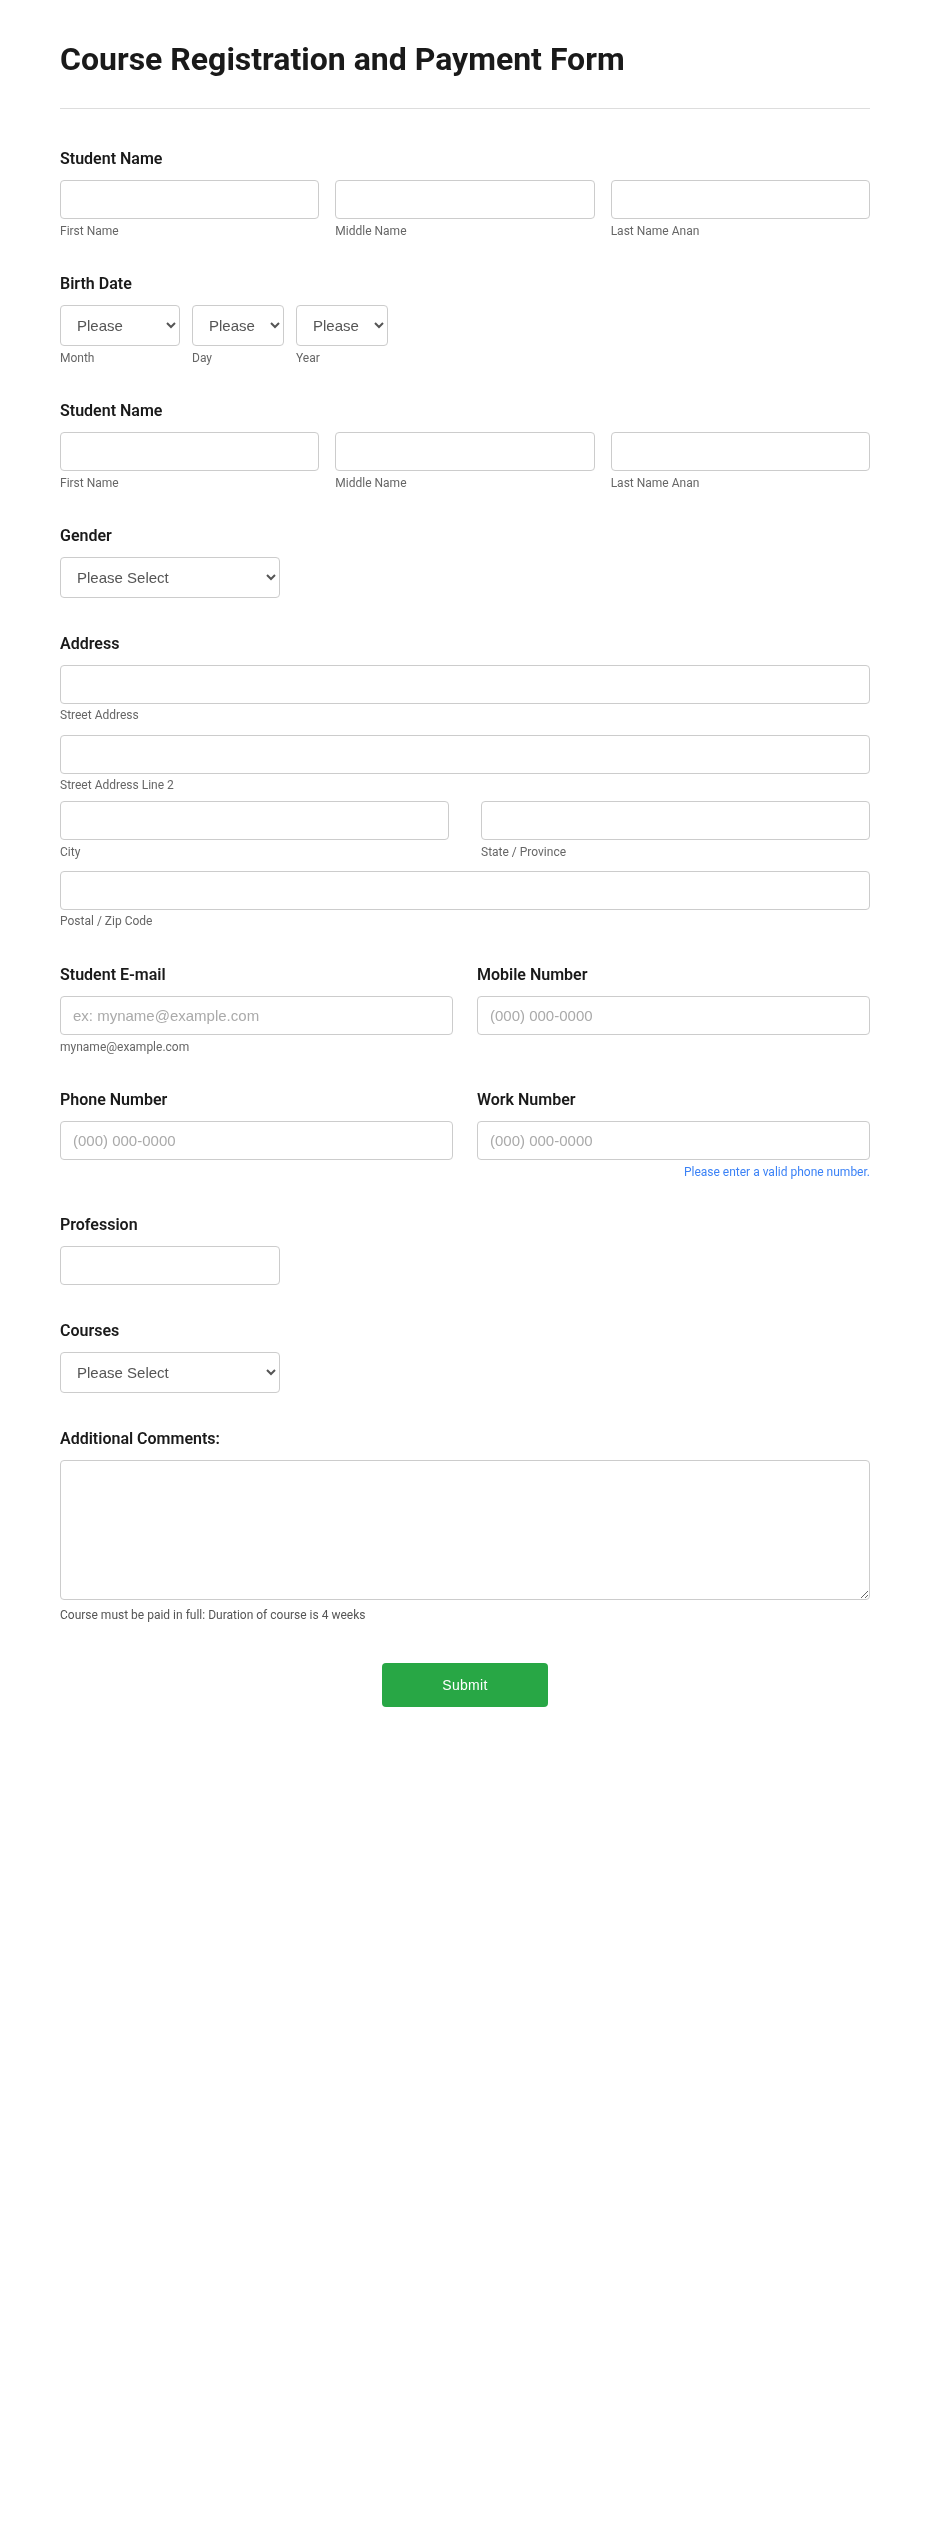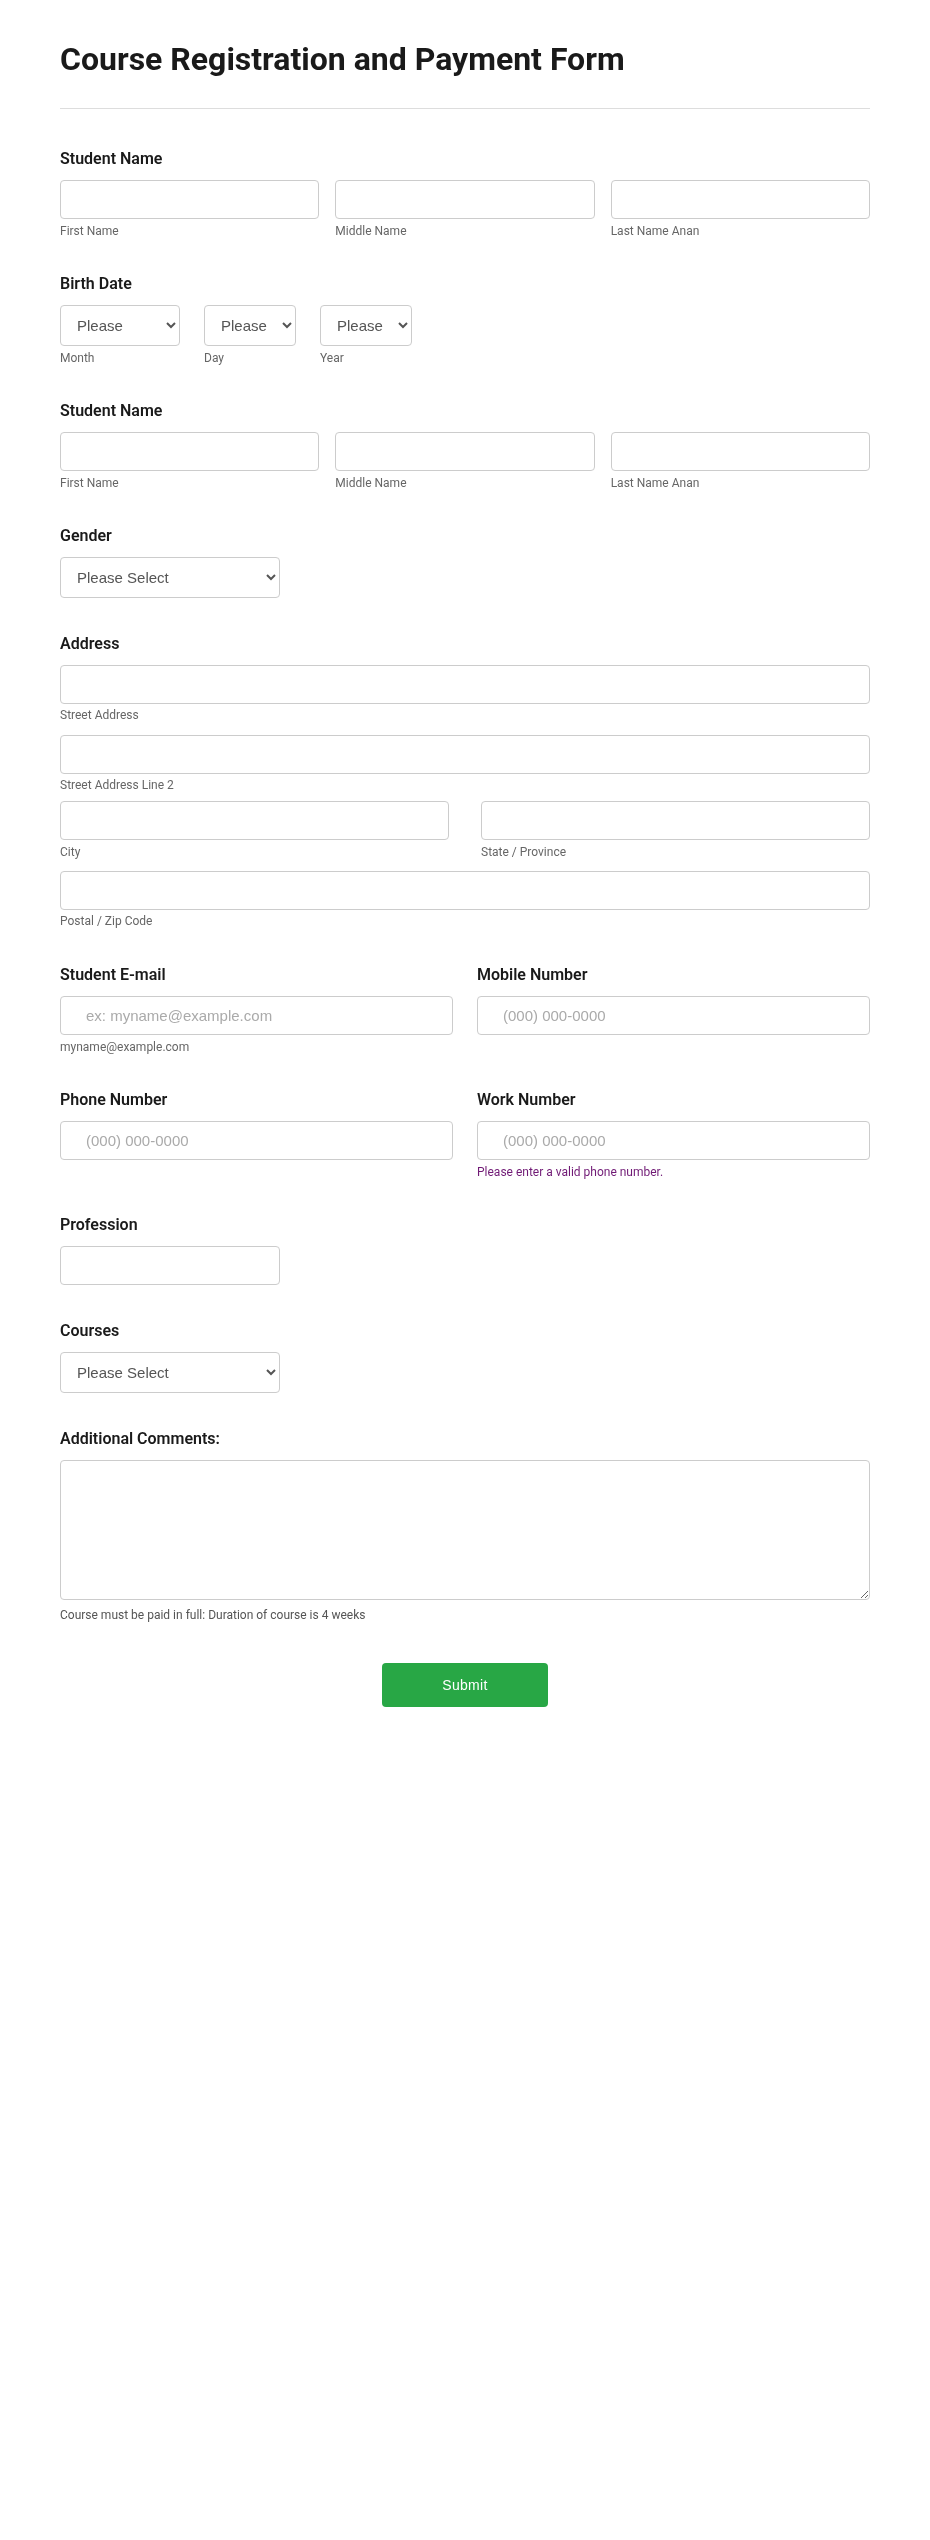--- a/index.html
+++ b/index.html
@@ -51,59 +51,60 @@
       display: flex;
       flex-direction: column;
       flex: 1;
     }
 
     input[type="text"],
     input[type="email"],
     input[type="tel"] {
       border: 1px solid #ccc;
       border-radius: 4px;
-      padding: 10px 25px;
+      padding: 10px 12px;
       font-size: 15px;
       color: #333;
       outline: none;
       width: 100%;
       background: #fff;
     }
 
     input[type="text"]::placeholder,
     input[type="email"]::placeholder,
     input[type="tel"]::placeholder {
       color: #aaa;
     }
 
     .field-sub-label {
       font-size: 12px;
       color: #666;
       margin-top: 5px;
     }
 
     .field-sub-label.error {
-      color: #701a75;
+      color: #3b82f6;
+      text-align: right;
     }
 
     select {
       border: 1px solid #ccc;
       border-radius: 4px;
       padding: 10px 12px;
       font-size: 15px;
       color: #555;
       background: #fff;
       appearance: auto;
       outline: none;
       cursor: pointer;
     }
 
     .birth-date-row {
       display: flex;
-      gap: 24px;
+      gap: 12px;
       align-items: flex-start;
     }
 
     .birth-date-wrap {
       display: flex;
       flex-direction: column;
     }
 
     .gender-select {
       width: 220px;

